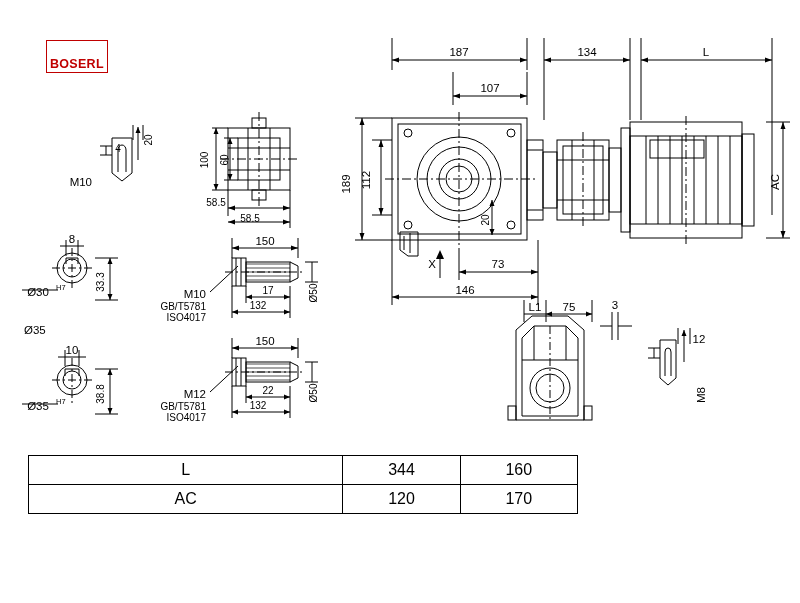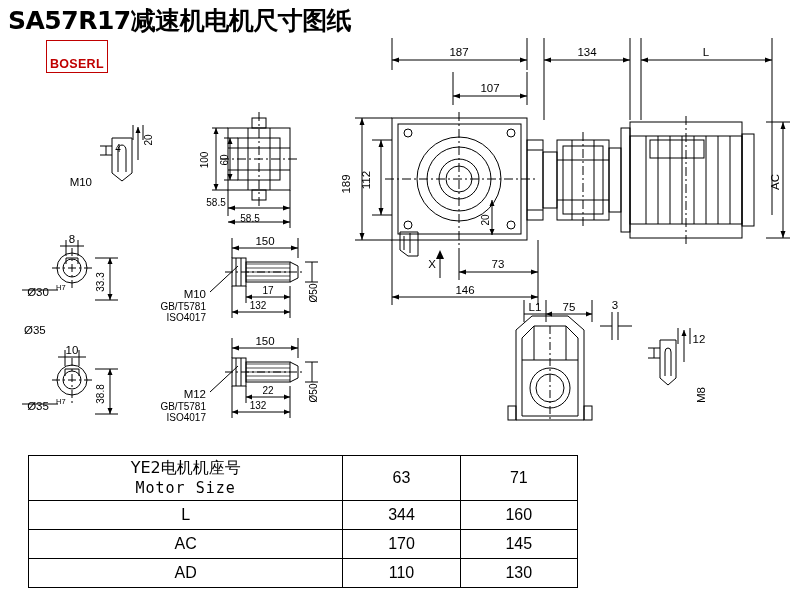--- a/index.html
+++ b/index.html
@@ -76,21 +76,20 @@
   }
   .cn { font-family: "DejaVu Sans", sans-serif; }
   .mono { font-family: "DejaVu Sans Mono", monospace; font-size: 15px; letter-spacing: 1px;}
   .hdr-label { line-height: 20px; padding: 2px 0 !important;}
 </style>
 </head>
 <body>
 
 <div class="page">
 
-  <div id="title" class="cn">SA57R17减速机电机尺寸图纸</div>
   <div id="logo">BOSERL</div>
 
   <svg class="draw" width="800" height="603">
     <g stroke="#000" fill="none" stroke-width="1">
 
       <line x1="392" y1="38" x2="392" y2="70"></line>
       <line x1="527" y1="38" x2="527" y2="70"></line>
       <line x1="392" y1="60" x2="527" y2="60"></line>
       <path d="M392,60 l7,-2.5 l0,5 z" fill="#000" stroke="none"></path>
       <path d="M527,60 l-7,-2.5 l0,5 z" fill="#000" stroke="none"></path>
@@ -427,38 +426,25 @@
     <text class="dim" x="535" y="311" text-anchor="middle">L1</text>
     <text class="dim" x="569" y="311" text-anchor="middle">75</text>
     <text class="dim" x="615" y="309" text-anchor="middle">3</text>
     <text class="dim" x="699" y="343" text-anchor="middle">12</text>
     <text class="dim" x="705" y="395" text-anchor="middle" transform="rotate(-90 705 395)">M8</text>
   </svg>
 
   <table id="spec-table">
     <tbody>
       <tr>
-        <td class="label hdr-label">
-          <div class="cn">YE2电机机座号</div>
-          <div class="mono">Motor Size</div>
-        </td>
-        <td class="val">63</td>
-        <td class="val">71</td>
-      </tr>
-      <tr>
         <td class="label">L</td>
         <td class="val">344</td>
         <td class="val">160</td>
       </tr>
       <tr>
         <td class="label">AC</td>
+        <td class="val">120</td>
         <td class="val">170</td>
-        <td class="val">145</td>
-      </tr>
-      <tr>
-        <td class="label">AD</td>
-        <td class="val">110</td>
-        <td class="val">130</td>
       </tr>
     </tbody>
   </table>
 
 </div>
 
 </body></html>

